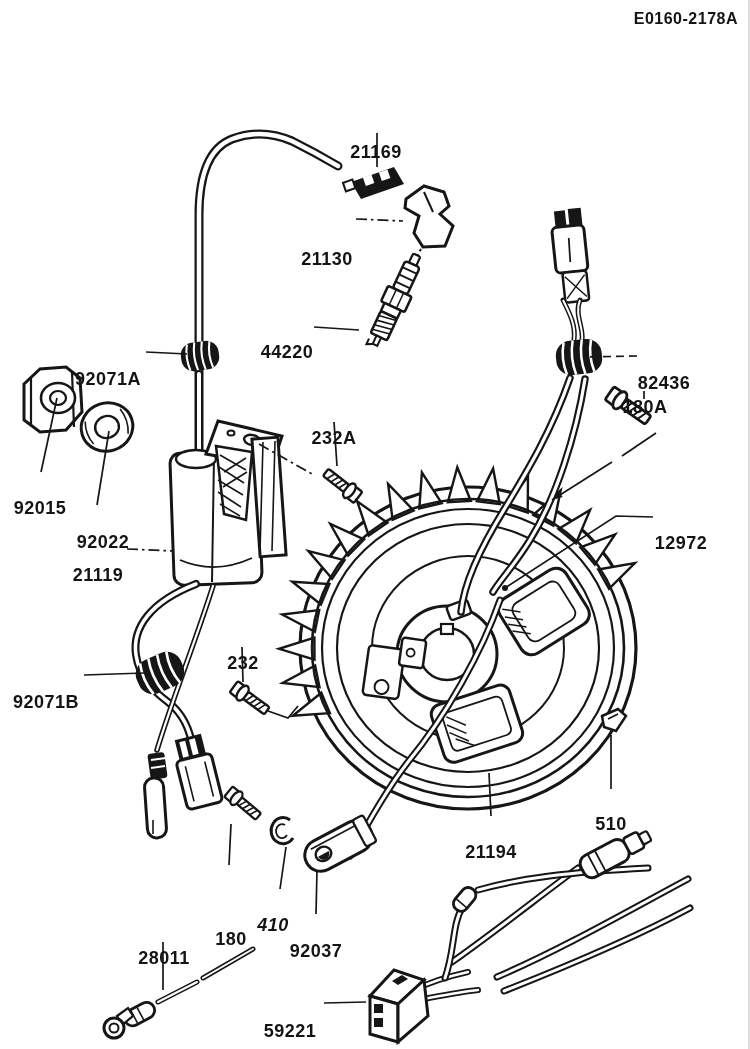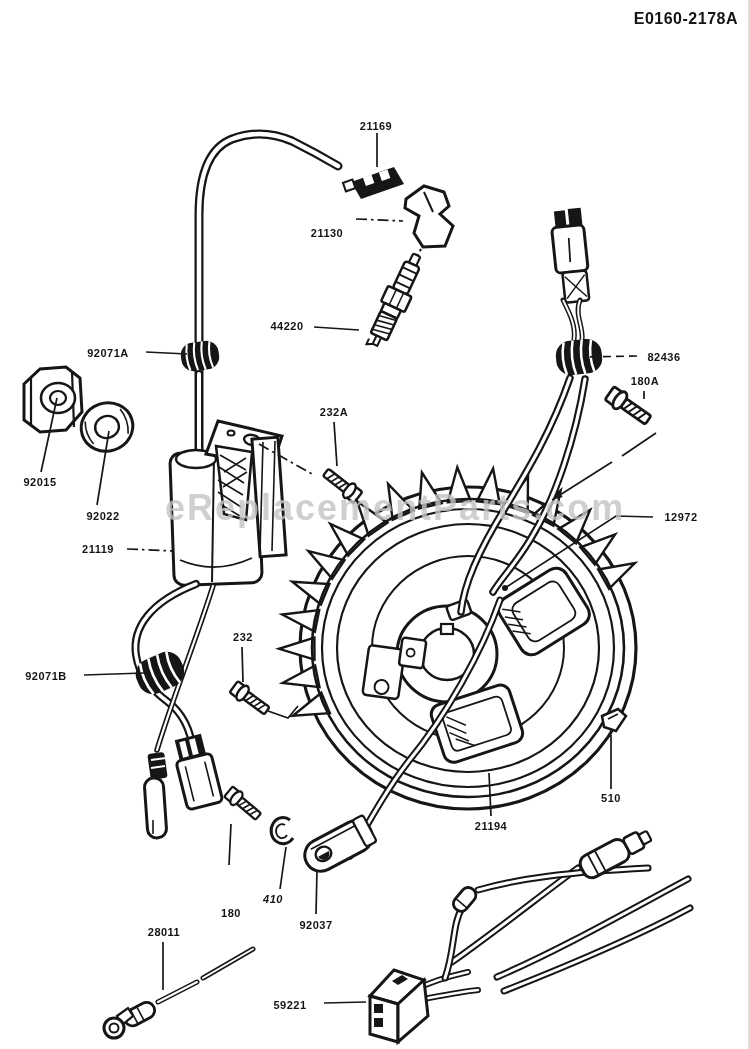--- a/index.html
+++ b/index.html
@@ -8,21 +8,21 @@
   .edge{position:absolute;right:0;top:0;width:2px;height:100%;background:#dedede;}
   svg.art{position:absolute;left:0;top:0;}
   .fw{fill:#fff;stroke:#161616;}
   .ln{fill:none;stroke:#161616;}
   .leader{fill:none;stroke:#161616;stroke-width:1.7;}
   .leader.dashed{stroke-dasharray:8 5;}
   .leader.dashdot{stroke-dasharray:11 4 2.5 4;}
   .endmark{fill:#161616;stroke:none;}
   .fin{fill:#fff;stroke:#161616;stroke-width:2.4;}
   .part-label{position:absolute;transform:translate(-50%,-50%);font-weight:bold;
-      font-size:11px;letter-spacing:.5px;color:#141414;white-space:nowrap;cursor:pointer;}
+      font-size:18px;letter-spacing:.5px;color:#141414;white-space:nowrap;cursor:pointer;margin-top:26px;}
   .drawing-code{position:absolute;right:12px;top:10px;font-weight:bold;font-size:16px;
       letter-spacing:.5px;color:#141414;}
   .watermark{position:absolute;left:165px;top:487px;font-size:36px;font-weight:600;
       letter-spacing:2px;color:#c4c4c4;opacity:.8;white-space:nowrap;pointer-events:none;}
 </style>
 </head>
 <body>
 
 <div class="canvas">
 
@@ -303,21 +303,20 @@
         <polyline points="611,789 611,735" class="leader solid"></polyline>
         <polyline points="491,816 489,773" class="leader solid"></polyline>
         <polyline points="229,865 231,824" class="leader solid"></polyline>
         <polyline points="280,889 286,847" class="leader solid"></polyline>
         <polyline points="316,914 317,870" class="leader solid"></polyline>
         <polyline points="163,942 163,990" class="leader solid"></polyline>
         <polyline points="324,1003 366,1002" class="leader solid"></polyline>
       </g>
   </svg>
 
-  <div class="watermark">eReplacementParts.com</div>
 
   <div class="drawing-code">E0160-2178A</div>
 
   <div id="labels">
       <div class="part-label" style="left: 376px; top: 126px;">21169</div>
       <div class="part-label" style="left: 327px; top: 233px;">21130</div>
       <div class="part-label" style="left: 287px; top: 326px;">44220</div>
       <div class="part-label" style="left: 108px; top: 353px;">92071A</div>
       <div class="part-label" style="left: 664px; top: 357px;">82436</div>
       <div class="part-label" style="left: 645px; top: 381px;">180A</div>

